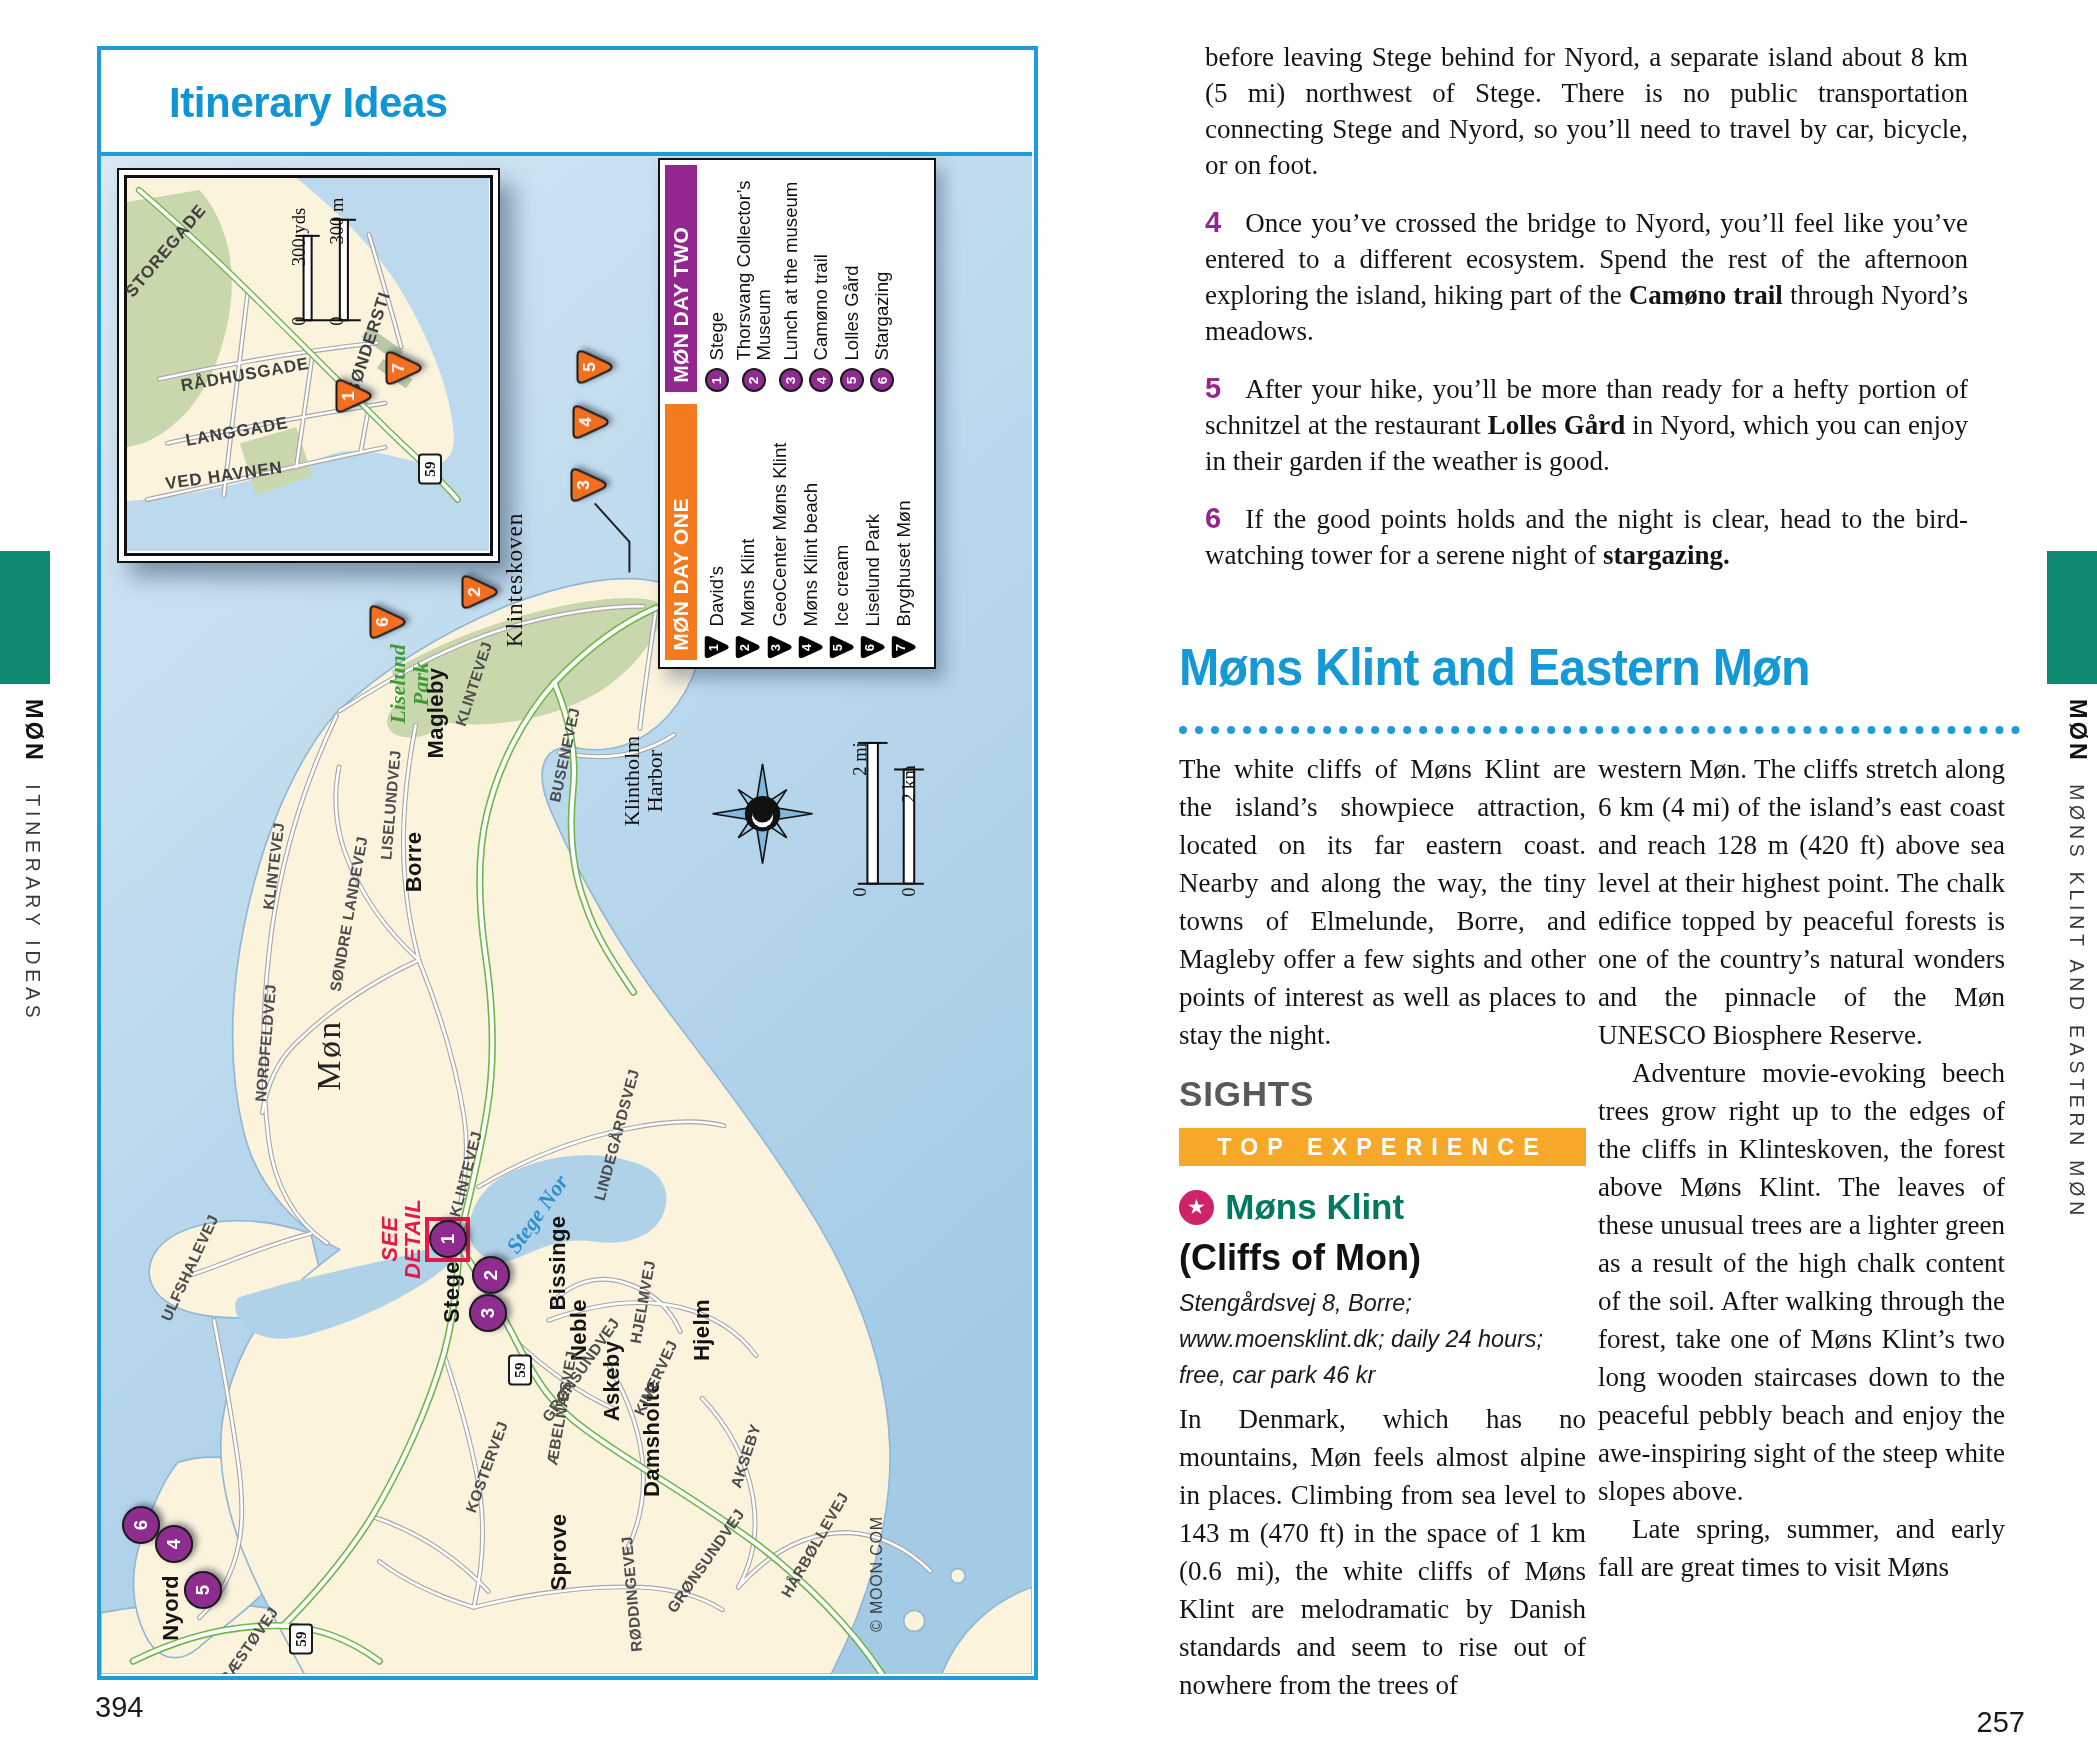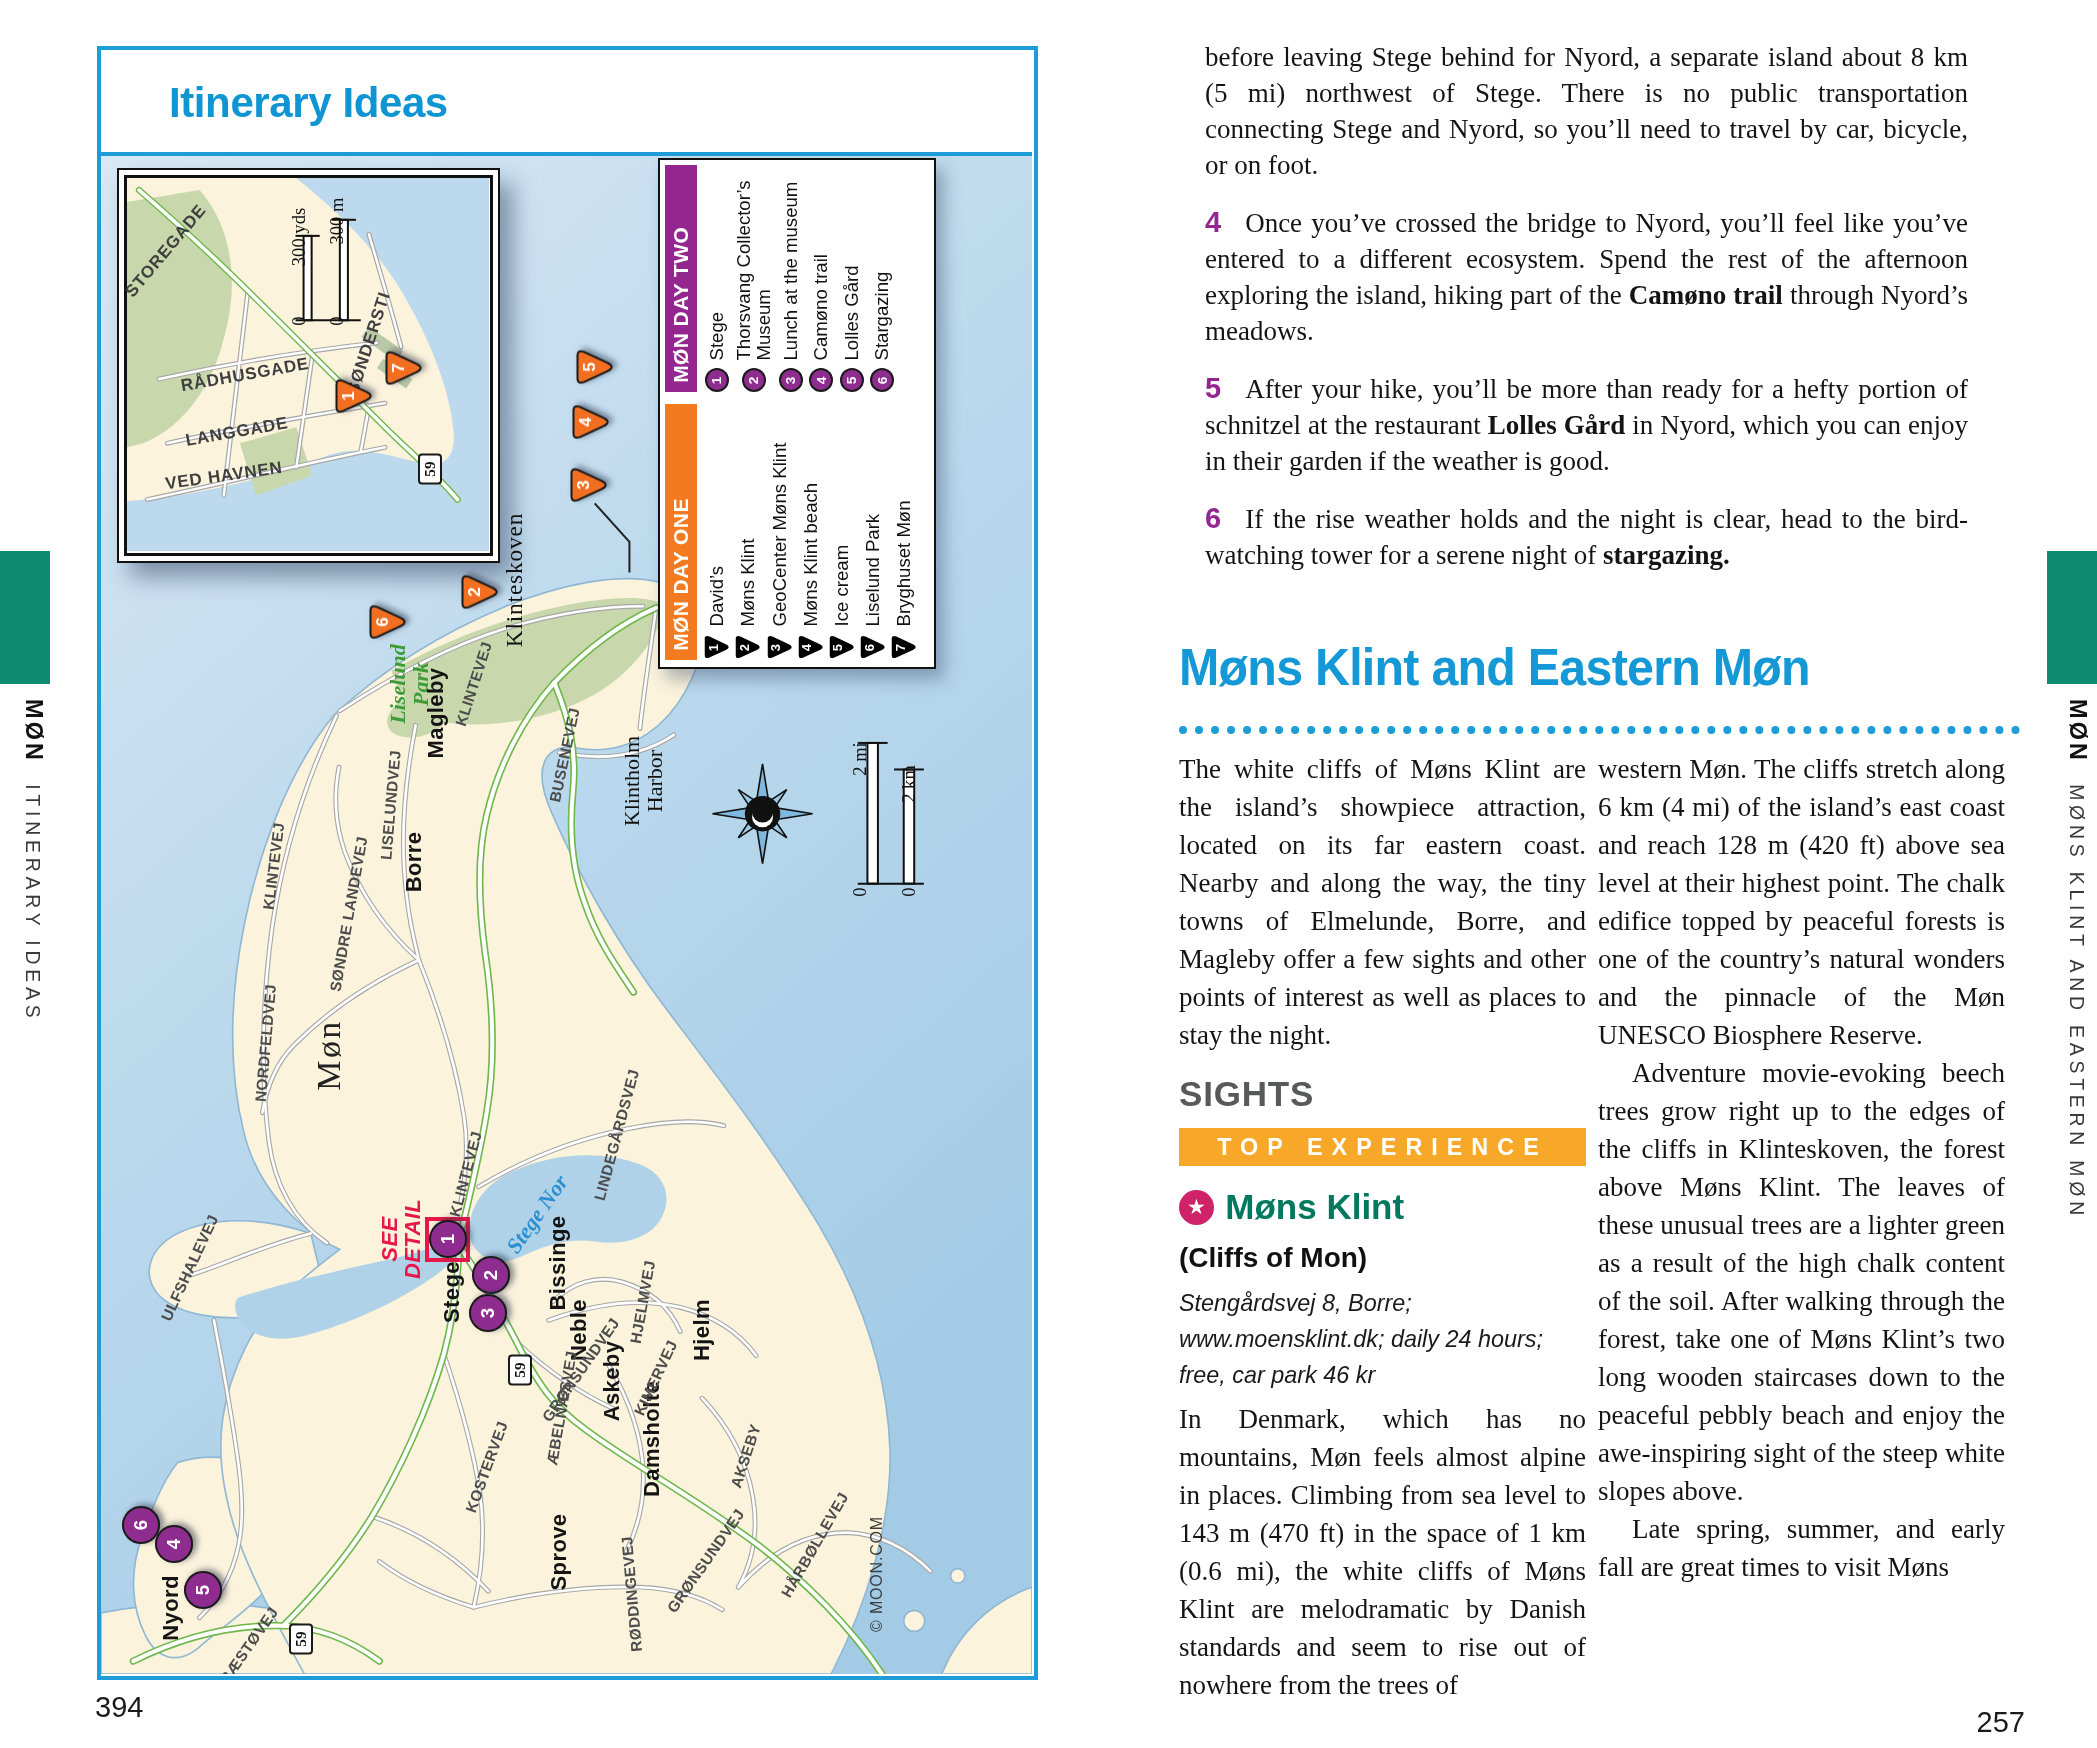--- a/index.html
+++ b/index.html
@@ -109,21 +109,21 @@
   .col p.ind{text-indent:34px;}
   #sights-h{font-family:"Liberation Sans",sans-serif;font-weight:800;font-size:35px;
       color:#58595B;letter-spacing:0.8px;margin-top:21px;}
   #top-exp{margin-top:14.5px;height:38px;background:#F8A829;color:#fff;text-align:center;
       font-family:"Liberation Sans",sans-serif;font-weight:600;font-size:23.4px;
       letter-spacing:9px;line-height:38px;}
   #poi-head{display:flex;align-items:center;gap:11.3px;margin-top:22.6px;}
   #star-badge{flex:0 0 auto;width:35px;height:35px;border-radius:50%;background:#CE2368;
       display:flex;align-items:center;justify-content:center;color:#fff;font-size:21px;}
   #poi-title{font-family:"Liberation Sans",sans-serif;font-weight:800;font-size:35px;color:#00795E;}
-  #poi-subtitle{font-family:"Liberation Sans",sans-serif;font-weight:800;font-size:28px;
+  #poi-subtitle{font-family:"Liberation Sans",sans-serif;font-weight:800;font-size:36px;
       color:#111;margin-top:13px;text-align:left;}
   #poi-details{font-family:"Liberation Sans",sans-serif;font-style:italic;font-size:23.4px;
       line-height:36px;color:#1a1a1a;margin-top:8px;text-align:left;}
   #col-left-body{margin-top:6.5px;}
 </style>
 </head>
 <body>
 
 <div id="page">
 
@@ -537,21 +537,21 @@
       </div>
     </div>
   </div>
   <div class="pagenum left">394</div>
 
   <div id="top-block">
     <p>before leaving Stege behind for Nyord, a separate island about 8 km (5 mi) northwest of Stege. There is no public transportation connecting Stege and Nyord, so you’ll need to travel by car, bicycle, or on foot.</p>
     <div id="steps">
         <p class="step"><span class="step-n">4</span><span>Once you’ve crossed the bridge to Nyord, you’ll feel like you’ve entered to a different ecosystem. Spend the rest of the afternoon exploring the island, hiking part of the </span><b>Camøno trail</b><span> through Nyord’s meadows.</span></p>
         <p class="step"><span class="step-n">5</span><span>After your hike, you’ll be more than ready for a hefty portion of schnitzel at the restaurant </span><b>Lolles Gård</b><span> in Nyord, which you can enjoy in their garden if the weather is good.</span></p>
-        <p class="step"><span class="step-n">6</span><span>If the rise weather holds and the night is clear, head to the bird-watching tower for a serene night of </span><b>stargazing.</b><span></span></p>
+        <p class="step"><span class="step-n">6</span><span>If the good points holds and the night is clear, head to the bird-watching tower for a serene night of </span><b>stargazing.</b><span></span></p>
       </div>
   </div>
 
   <div id="section-heading">Møns Klint and Eastern Møn</div>
   <div id="dotted-rule"></div>
 
   <div id="cols">
     <div class="col">
       <p>The white cliffs of Møns Klint are the island’s showpiece attraction, located on its far eastern coast. Nearby and along the way, the tiny towns of Elmelunde, Borre, and Magleby offer a few sights and other points of interest as well as places to stay the night.</p>
       <div id="sights-h">SIGHTS</div>

